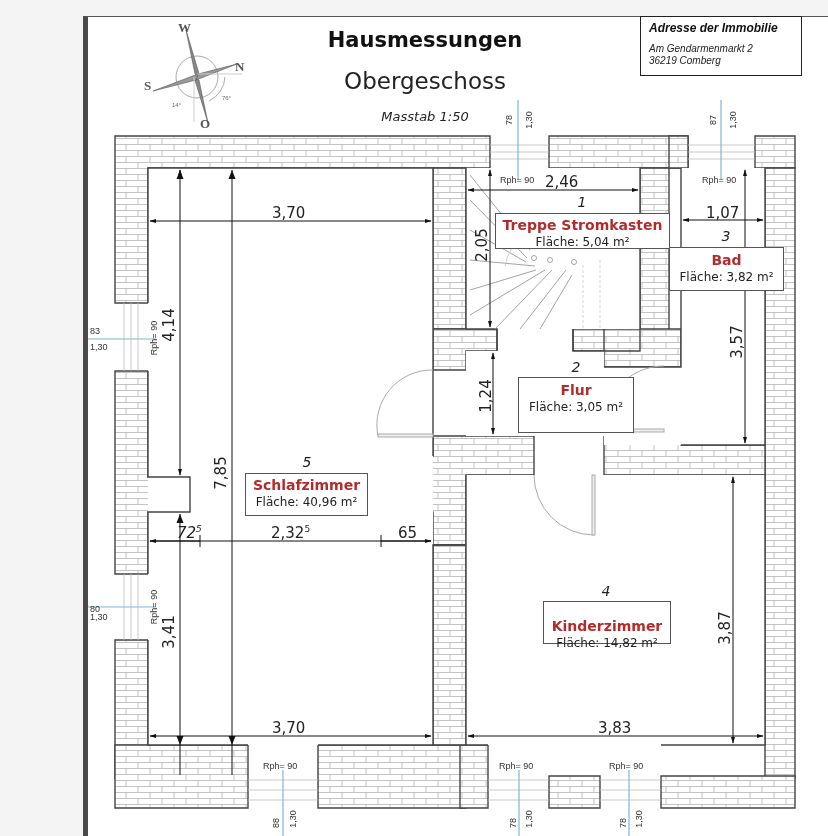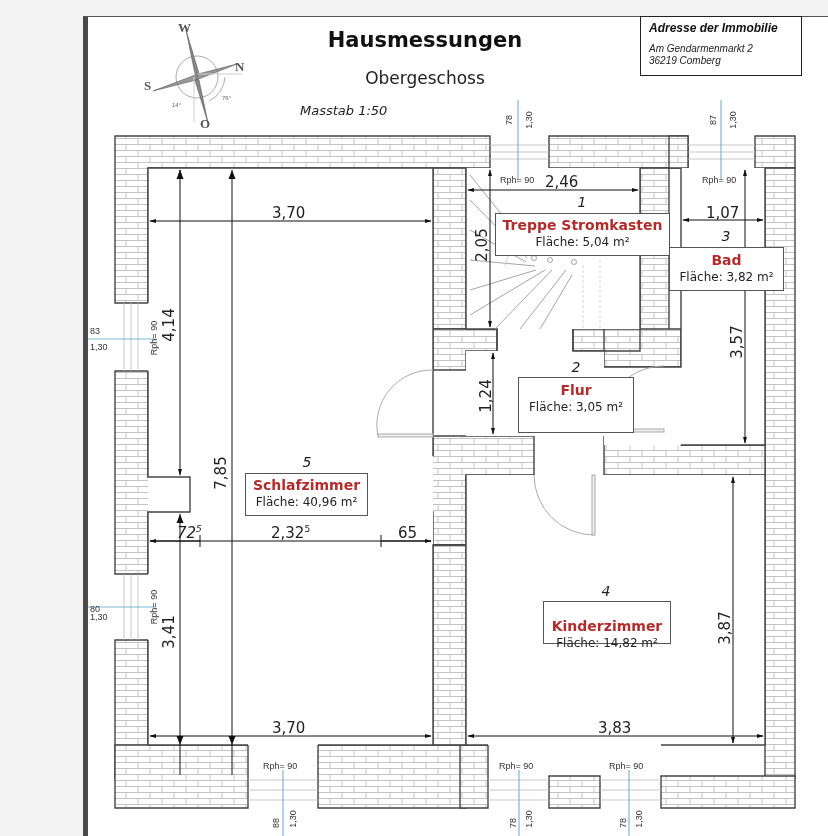--- a/index.html
+++ b/index.html
@@ -1,21 +1,21 @@
 <!DOCTYPE html>
 <html><head>
 <meta charset="utf-8">
 <style>
   html,body{margin:0;padding:0;background:#f4f4f4;}
   body{width:828px;height:836px;overflow:hidden;position:relative;font-family:"Liberation Sans",sans-serif;}
   .sheet{position:absolute;left:83px;top:16px;width:745px;height:820px;background:#fff;border-left:5px solid #4a4a4a;border-top:1px solid #555;}
   svg{position:absolute;left:0;top:0;}
   .title{position:absolute;left:300px;top:28px;width:250px;text-align:center;font-family:"DejaVu Sans",sans-serif;font-weight:bold;font-size:21px;color:#111;}
-  .subtitle{position:absolute;left:300px;top:68px;width:250px;text-align:center;font-family:"DejaVu Sans",sans-serif;font-size:17px;color:#222;}
-  .scale{position:absolute;left:300px;top:103px;width:250px;font-family:"DejaVu Sans",sans-serif;font-style:italic;font-size:13px;color:#222;}
+  .subtitle{position:absolute;left:300px;top:68px;width:250px;text-align:center;font-family:"DejaVu Sans",sans-serif;font-size:23px;color:#222;}
+  .scale{position:absolute;left:300px;top:109px;width:250px;text-align:center;font-family:"DejaVu Sans",sans-serif;font-style:italic;font-size:13px;color:#222;}
   .addr{position:absolute;left:640px;top:16px;width:162px;height:60px;border:1.5px solid #222;background:#fff;box-sizing:border-box;padding:4px 8px;}
   .addr .h{font-weight:bold;font-style:italic;font-size:12px;color:#111;}
   .addr .l{font-style:italic;font-size:10px;color:#222;line-height:12px;}
   .addr .l1{margin-top:8px;}
   .label{position:absolute;background:#fff;border:1.4px solid #555;text-align:center;font-family:"DejaVu Sans",sans-serif;box-sizing:border-box;}
   .label .name{color:#b22c2c;font-weight:bold;font-size:14px;line-height:18px;}
   .label .area{color:#222;font-size:12px;line-height:16px;}
   .num{position:absolute;font-family:"DejaVu Sans",sans-serif;font-style:italic;font-size:14px;color:#222;width:30px;text-align:center;}
   .dim{position:absolute;font-family:"DejaVu Sans",sans-serif;font-size:15px;color:#222;white-space:nowrap;}
   .dim.v{transform:rotate(-90deg);transform-origin:center center;}
@@ -183,21 +183,21 @@
 <div class="subtitle">Obergeschoss</div>
 <div class="scale">Masstab 1:50</div>
 
 <div class="addr">
   <div class="h">Adresse der Immobilie</div>
   <div class="l l1">Am Gendarmenmarkt 2</div>
   <div class="l">36219 Comberg</div>
 </div>
 
 <div class="num" style="left:567px;top:194px;">1</div>
-<div class="label" style="left:495px;top:213px;width:175px;height:43px;padding-top:2px;text-align:center;">
+<div class="label" style="left:495px;top:213px;width:175px;height:36px;padding-top:2px;text-align:center;">
   <div class="name">Treppe Stromkasten</div>
   <div class="area">Fläche: 5,04 m²</div>
 </div>
 
 <div class="num" style="left:711px;top:228px;">3</div>
 <div class="label" style="left:669px;top:247px;width:115px;height:44px;padding-top:3px;">
   <div class="name">Bad</div>
   <div class="area">Fläche: 3,82 m²</div>
 </div>
 

